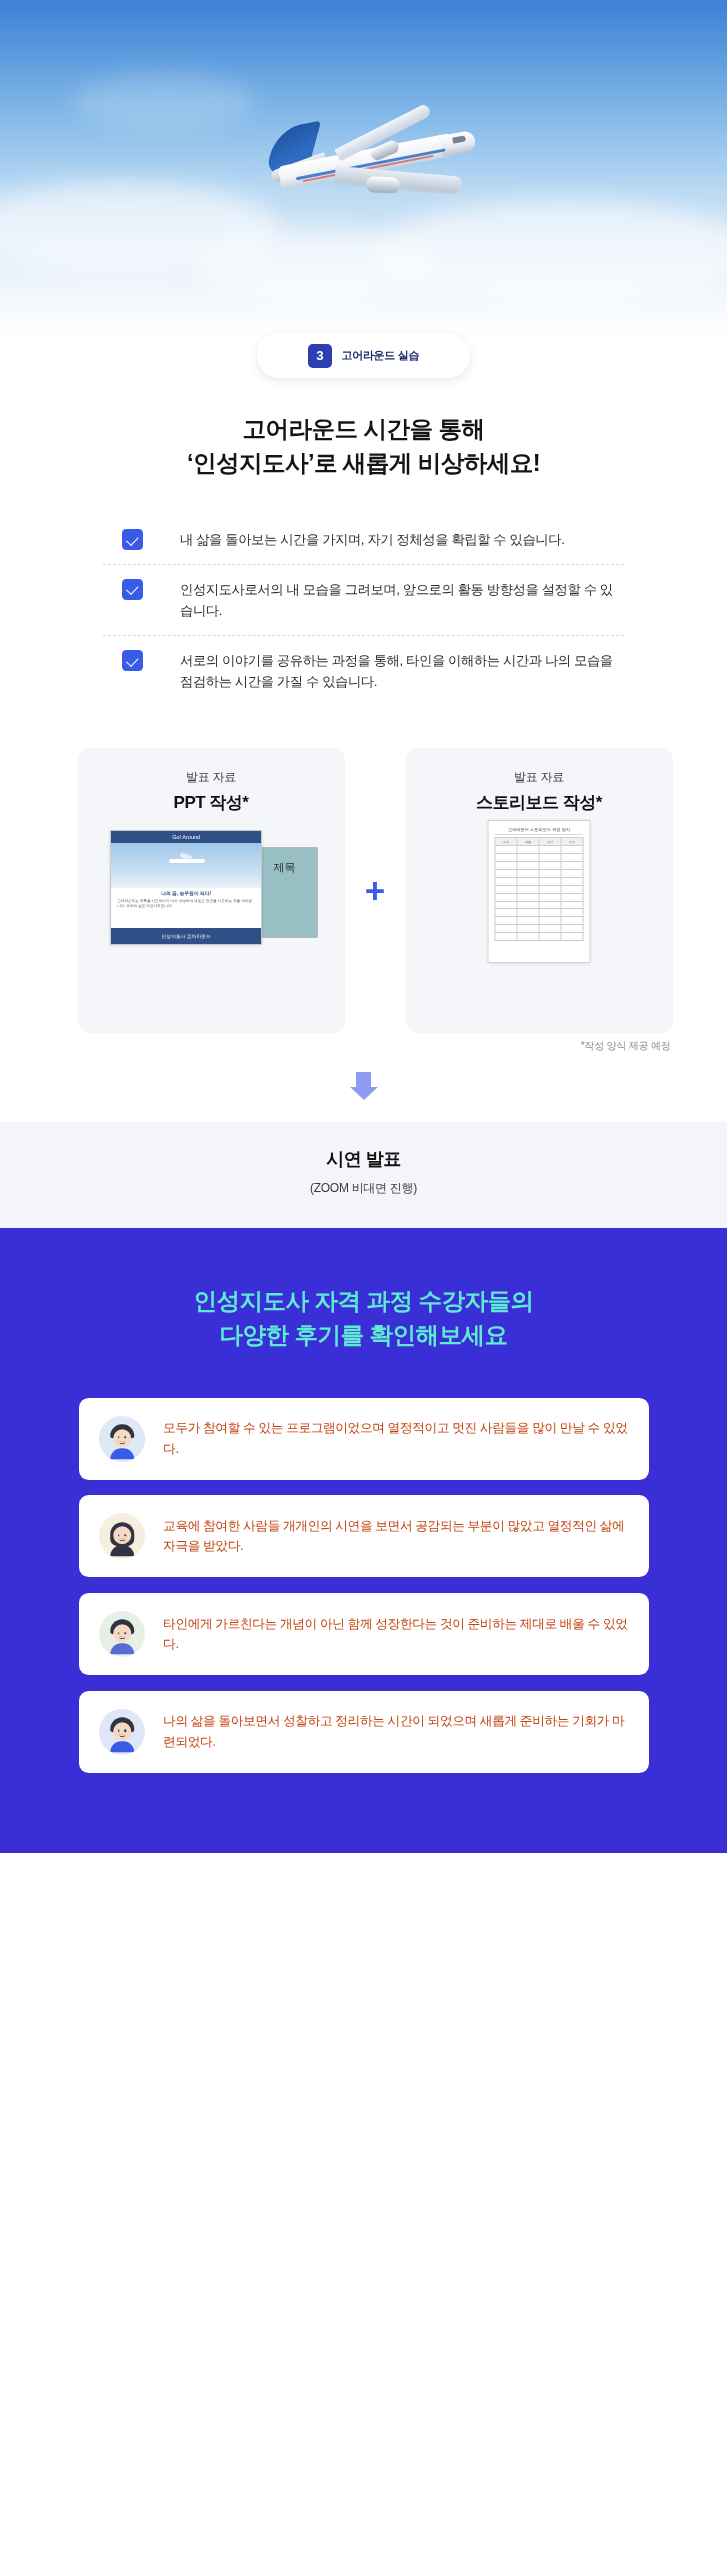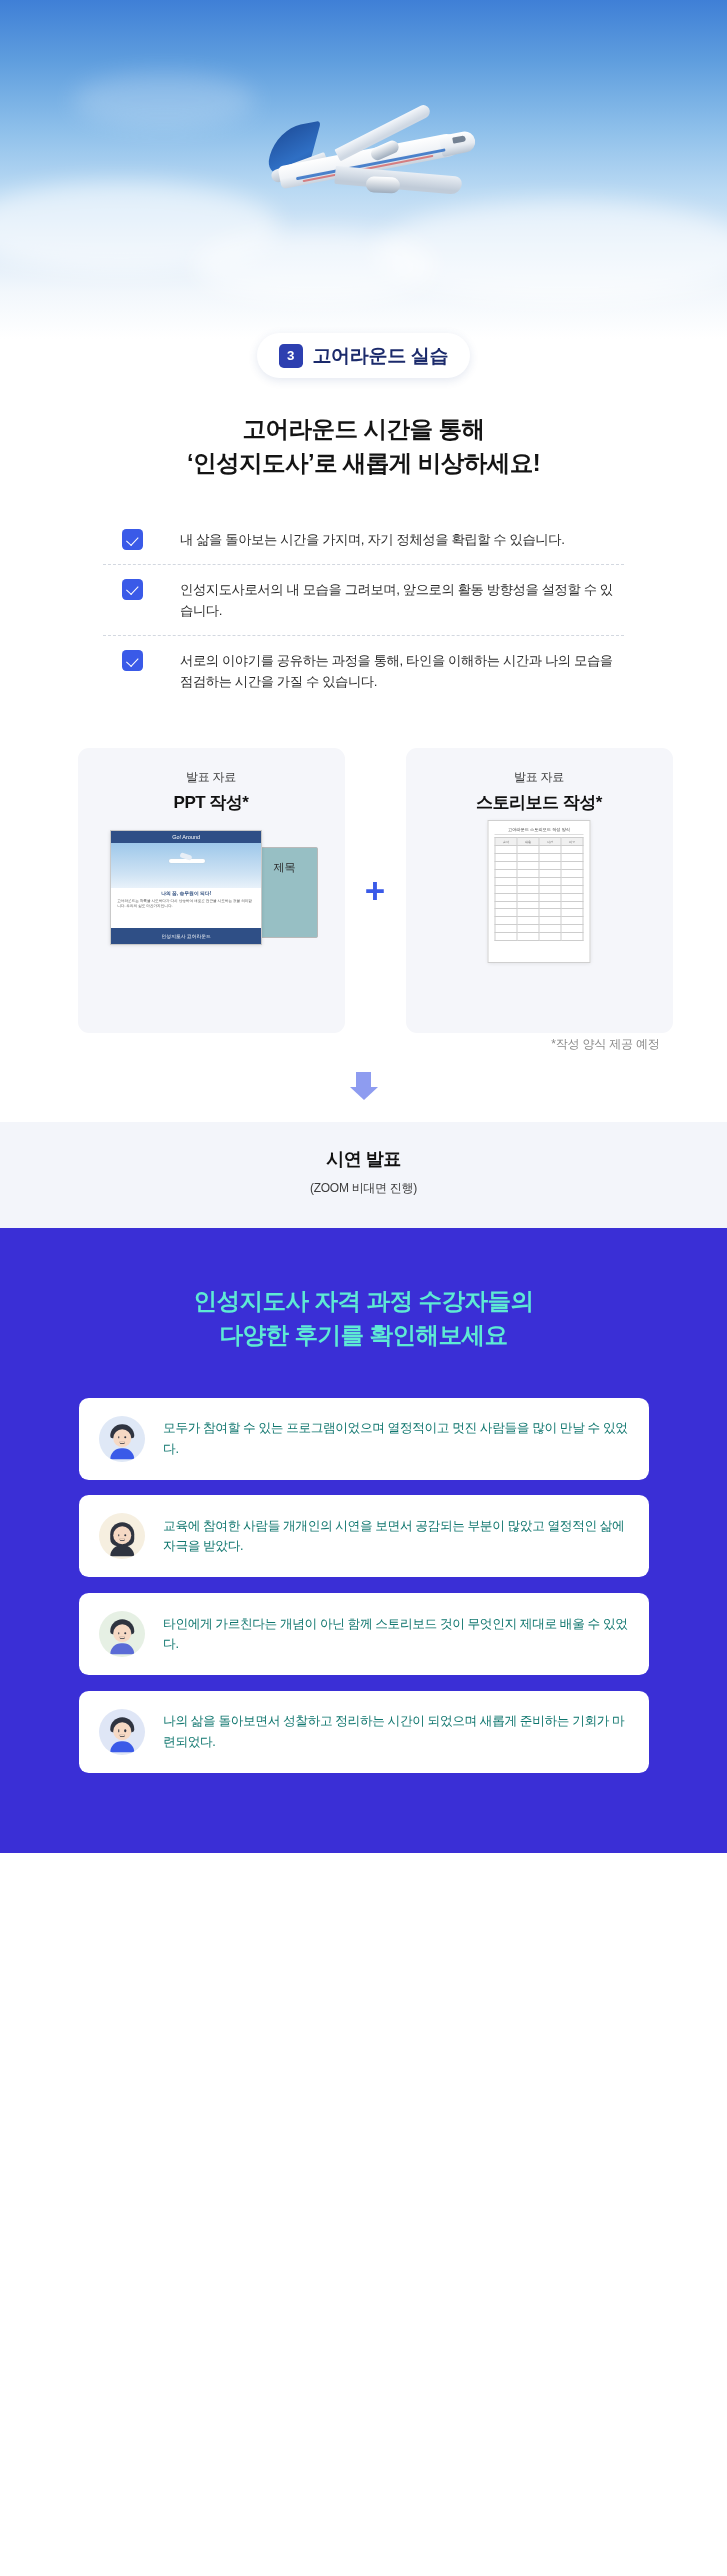--- a/index.html
+++ b/index.html
@@ -151,21 +151,21 @@
     width: 24px; height: 24px;
     background: #2d3fb0;
     color: #fff;
     border-radius: 4.8px;
     font-size: 13.3px;
     font-weight: bold;
     display: flex; align-items: center; justify-content: center;
     margin-right: 9.7px;
   }
   .badge-text {
-    font-size: 19px;
+    font-size: 11px;
     font-weight: bold;
     color: #1b2a6b;
     letter-spacing: -0.3px;
   }
 
   
   .headline {
     margin-top: 35px;
     text-align: center;
     font-size: 23.6px;
@@ -364,23 +364,23 @@
   }
   .sb-table td, .sb-table th {
     border: 0.6px solid #cdcdcd;
     height: 7.9px;
     font-size: 3px;
     color: #555;
   }
   .sb-table th { background: #f0f0f0; font-weight: normal; }
   .mat-note {
     position: absolute;
-    right: 13px;
+    right: 2px;
     bottom: -19.4px;
-    font-size: 12px;
+    font-size: 10px;
     color: #8a8a8a;
     letter-spacing: -0.2px;
   }
 
   
   .arrow-down {
     margin: 39px auto 0 auto;
     width: 28px;
   }
   .arrow-stem {
@@ -499,21 +499,21 @@
     left: 3.6px; top: 25px;
     width: 24px; height: 11px;
     background: #3a5ae8;
     border-radius: 11px 11px 0 0;
   }
   .body-sh.alt { background: #2f3440; }
   .body-sh.alt2 { background: #5a6bd6; }
   .review-text {
     font-size: 12.7px;
     line-height: 1.62;
-    color: #0f766e;
+    color: #c2410c;
     letter-spacing: -0.4px;
   }
 </style>
 </head>
 <body>
 
 <div class="page">
 
   <div class="hero">
     <div class="cloud c4"></div>
@@ -727,21 +727,21 @@
         <div class="avatar av-c">
           <div class="face">
             <div class="hair"></div>
             <div class="head"></div>
             <div class="eye l"></div>
             <div class="eye r"></div>
             <div class="mouth"></div>
             <div class="body-sh alt2"></div>
           </div>
         </div>
-        <div class="review-text">타인에게 가르친다는 개념이 아닌 함께 스토리보드 것이 무엇인지 제대로 배울 수 있었다.</div>
+        <div class="review-text">타인에게 가르친다는 개념이 아닌 함께 성장한다는 것이 준비하는 제대로 배울 수 있었다.</div>
       </div>
 
       <div class="review-card">
         <div class="avatar av-d">
           <div class="face">
             <div class="hair"></div>
             <div class="head"></div>
             <div class="eye l"></div>
             <div class="eye r"></div>
             <div class="mouth"></div>

